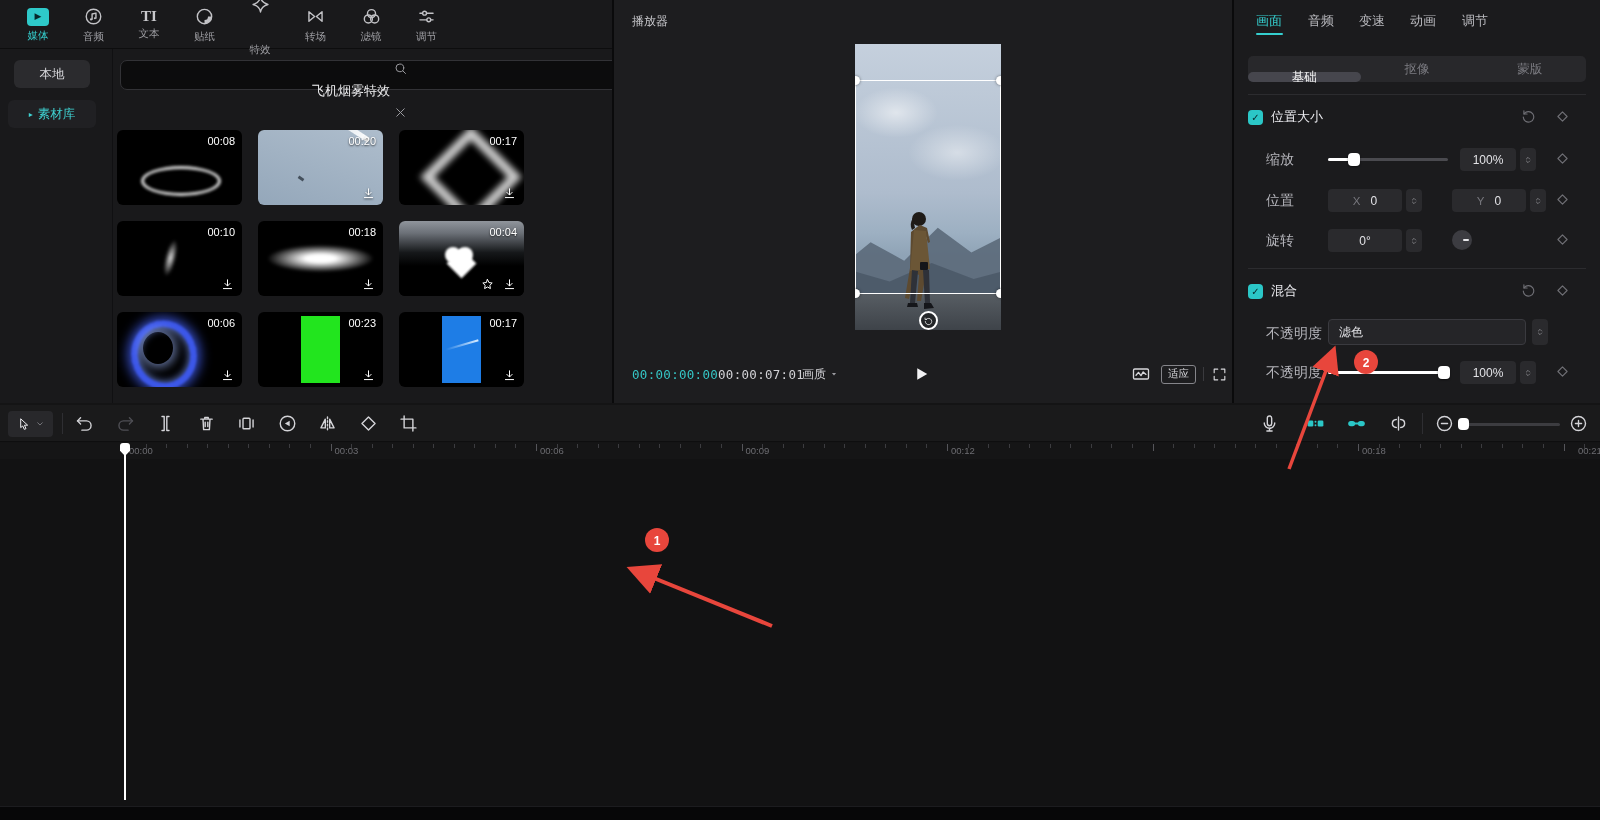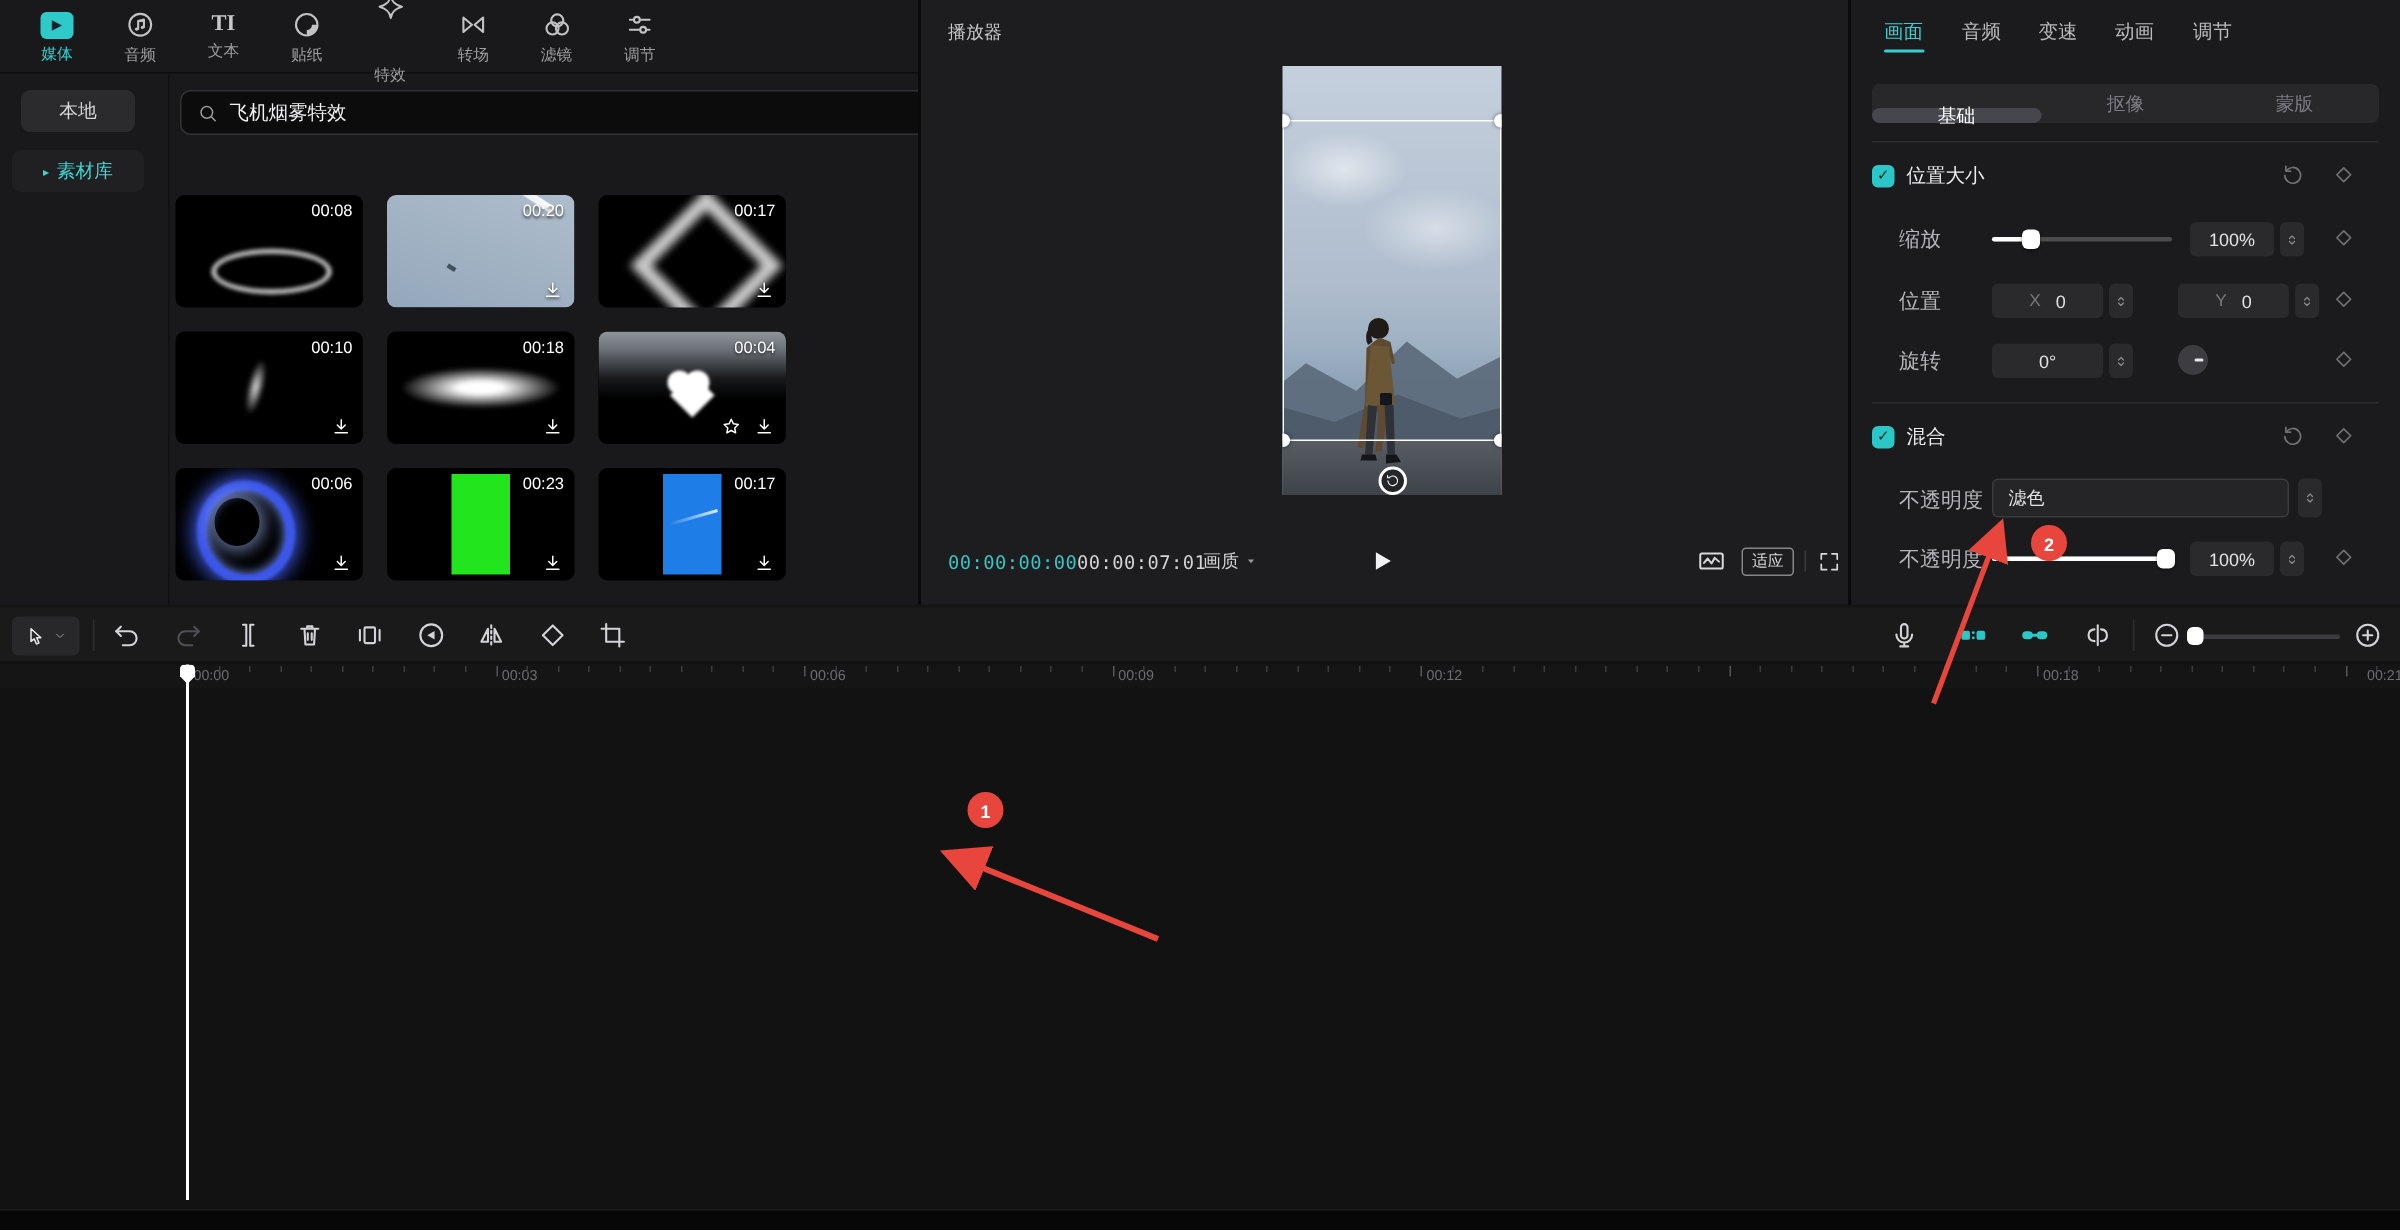--- a/index.html
+++ b/index.html
@@ -27,21 +27,21 @@
   .ti-text-glyph { font-family:"Liberation Serif","DejaVu Serif",serif; font-size:15px; font-weight:bold; color:#c8c8cc; line-height:1; }
 
   
   .side-btn { position:absolute; border-radius:6px; font-size:12.5px; display:flex; align-items:center; justify-content:center; cursor:pointer; }
   #side-local { left:14px; top:60px; width:76px; height:28px; background:#2b2b2e; color:#d8d8dc; }
   #side-lib { left:8px; top:100px; width:88px; height:28px; background:#202023; color:#3fd3d3; gap:5px; }
   #side-lib .tri { font-size:8px; color:#3fd3d3; }
   #left-vline { position:absolute; left:112px; top:49px; width:1px; height:354px; background:#101012; }
 
   
-  #search-box { position:absolute; left:120px; top:60px; width:560px; height:30px; background:#0c0c0d; border:1px solid #323236; border-radius:7px; display:flex; align-items:center; padding:0 10px; gap:7px; }
+  #search-box { position:absolute; left:120px; top:60px; width:560px; height:30px; background:#0c0c0d; border:1px solid #323236; border-radius:7px; display:flex; align-items:center; padding:0 10px; gap:7px;flex-direction:column; }
   #search-box .ic { width:15px; height:15px; color:#9a9a9f; flex:none; }
   #search-input { flex:1; background:transparent; border:none; outline:none; color:#f0f0f2; font-size:13px; font-family:inherit; }
   #search-clear { width:14px; height:14px; color:#8d8d92; cursor:pointer; flex:none; }
 
   
   .tile { position:absolute; width:125px; height:75px; border-radius:6px; background:#000; overflow:hidden; cursor:pointer; }
   .tile .dur { position:absolute; top:5px; right:7px; font-size:11px; color:#fff; text-shadow:0 1px 2px rgba(0,0,0,.8); z-index:3; }
   .tile .dl, .tile .fav { position:absolute; bottom:4px; width:15px; height:15px; color:#fff; z-index:3; filter:drop-shadow(0 1px 1px rgba(0,0,0,.7)); cursor:pointer; }
   .tile .dl { right:7px; } .tile .fav { right:29px; }
   .vis { position:absolute; inset:0; }

